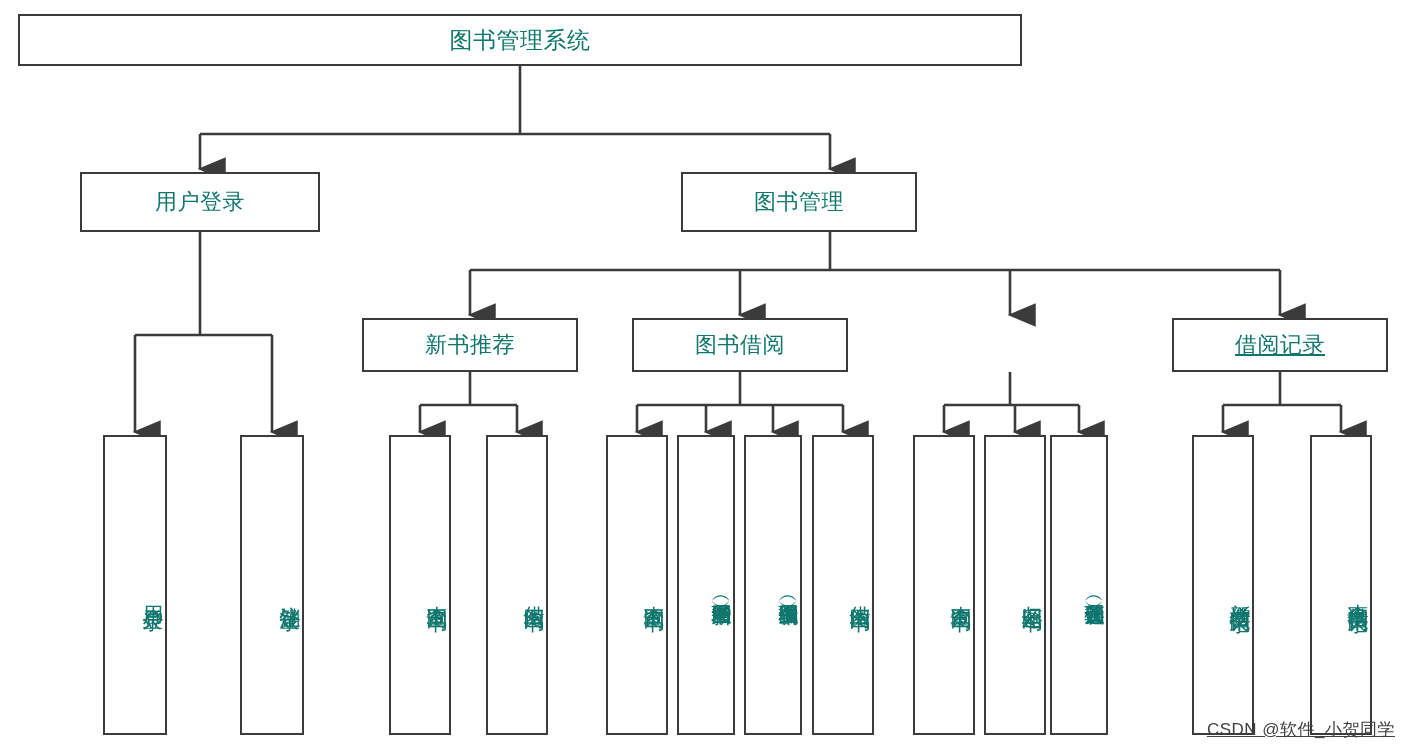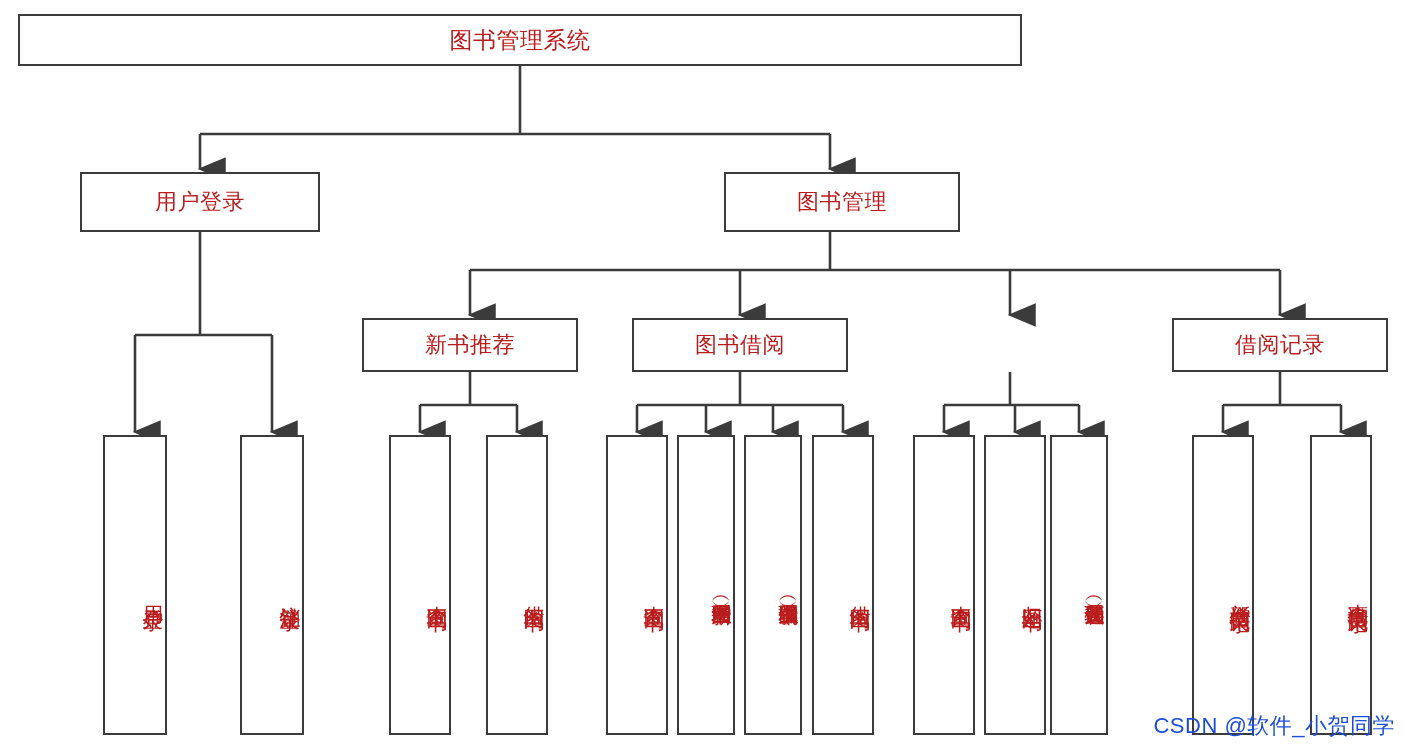--- a/index.html
+++ b/index.html
@@ -26,21 +26,21 @@
     pointer-events: none;
   }
   .node {
     position: absolute;
     box-sizing: border-box;
     border: 2.5px solid #3b3b3b;
     background: #ffffff;
     display: flex;
     align-items: center;
     justify-content: center;
-    color: #b91c1c;
+    color: #0f766e;
     font-size: 22px;
     line-height: 1.25;
     letter-spacing: 0.5px;
     white-space: nowrap;
   }
   .node.leaf {
     writing-mode: vertical-rl;
     text-orientation: upright;
     align-items: flex-start;
     justify-content: center;
@@ -54,24 +54,25 @@
     font-size: 20px;
     letter-spacing: 0px;
   }
   .node.root {
     font-size: 23px;
   }
   #watermark {
     position: absolute;
     right: 10px;
     bottom: 6px;
-    color: #1d4ed8;
-    font-size: 22px;
+    color: #404040;
+    font-size: 17px;
     letter-spacing: 0.5px;
     user-select: none;
+    text-decoration: underline;
   }
 </style>
 </head>
 <body>
 
 <div id="canvas">
 
   <svg id="edges" viewBox="0 0 1405 747" width="1405" height="747" xmlns="http://www.w3.org/2000/svg">
     <defs>
       <marker id="arrow" viewBox="0 0 10 12" refX="5" refY="11" markerWidth="9" markerHeight="11" orient="auto-start-reverse">
@@ -108,31 +109,31 @@
       </g>
   </svg>
 
   <div class="node root" style="left: 18px; top: 14px; width: 1004px; height: 52px;">
     <span>图书管理系统</span>
   </div>
 
   <div class="node" style="left: 80px; top: 172px; width: 240px; height: 60px;">
     <span>用户登录</span>
   </div>
-  <div class="node" style="left: 724px; top: 172px; width: 236px; height: 60px;">
+  <div class="node" style="left: 681px; top: 172px; width: 236px; height: 60px;">
     <span>图书管理</span>
   </div>
 
   <div class="node" style="left: 362px; top: 318px; width: 216px; height: 54px; text-align: right;">
     <span>新书推荐</span>
   </div>
   <div class="node" style="left: 632px; top: 318px; width: 216px; height: 54px;">
     <span>图书借阅</span>
   </div>
-  <div class="node" style="left: 1172px; top: 318px; width: 216px; height: 54px;">
+  <div class="node" style="left: 1172px; top: 318px; width: 216px; height: 54px; text-decoration: underline;">
     <span>借阅记录</span>
   </div>
 
   <div class="node leaf" style="left: 103px; top: 435px; width: 64px; height: 300px;">
     <span>用户登录</span>
   </div>
   <div class="node leaf" style="left: 240px; top: 435px; width: 64px; height: 300px;">
     <span>注销登录</span>
   </div>
   <div class="node leaf" style="left: 389px; top: 435px; width: 62px; height: 300px;">

